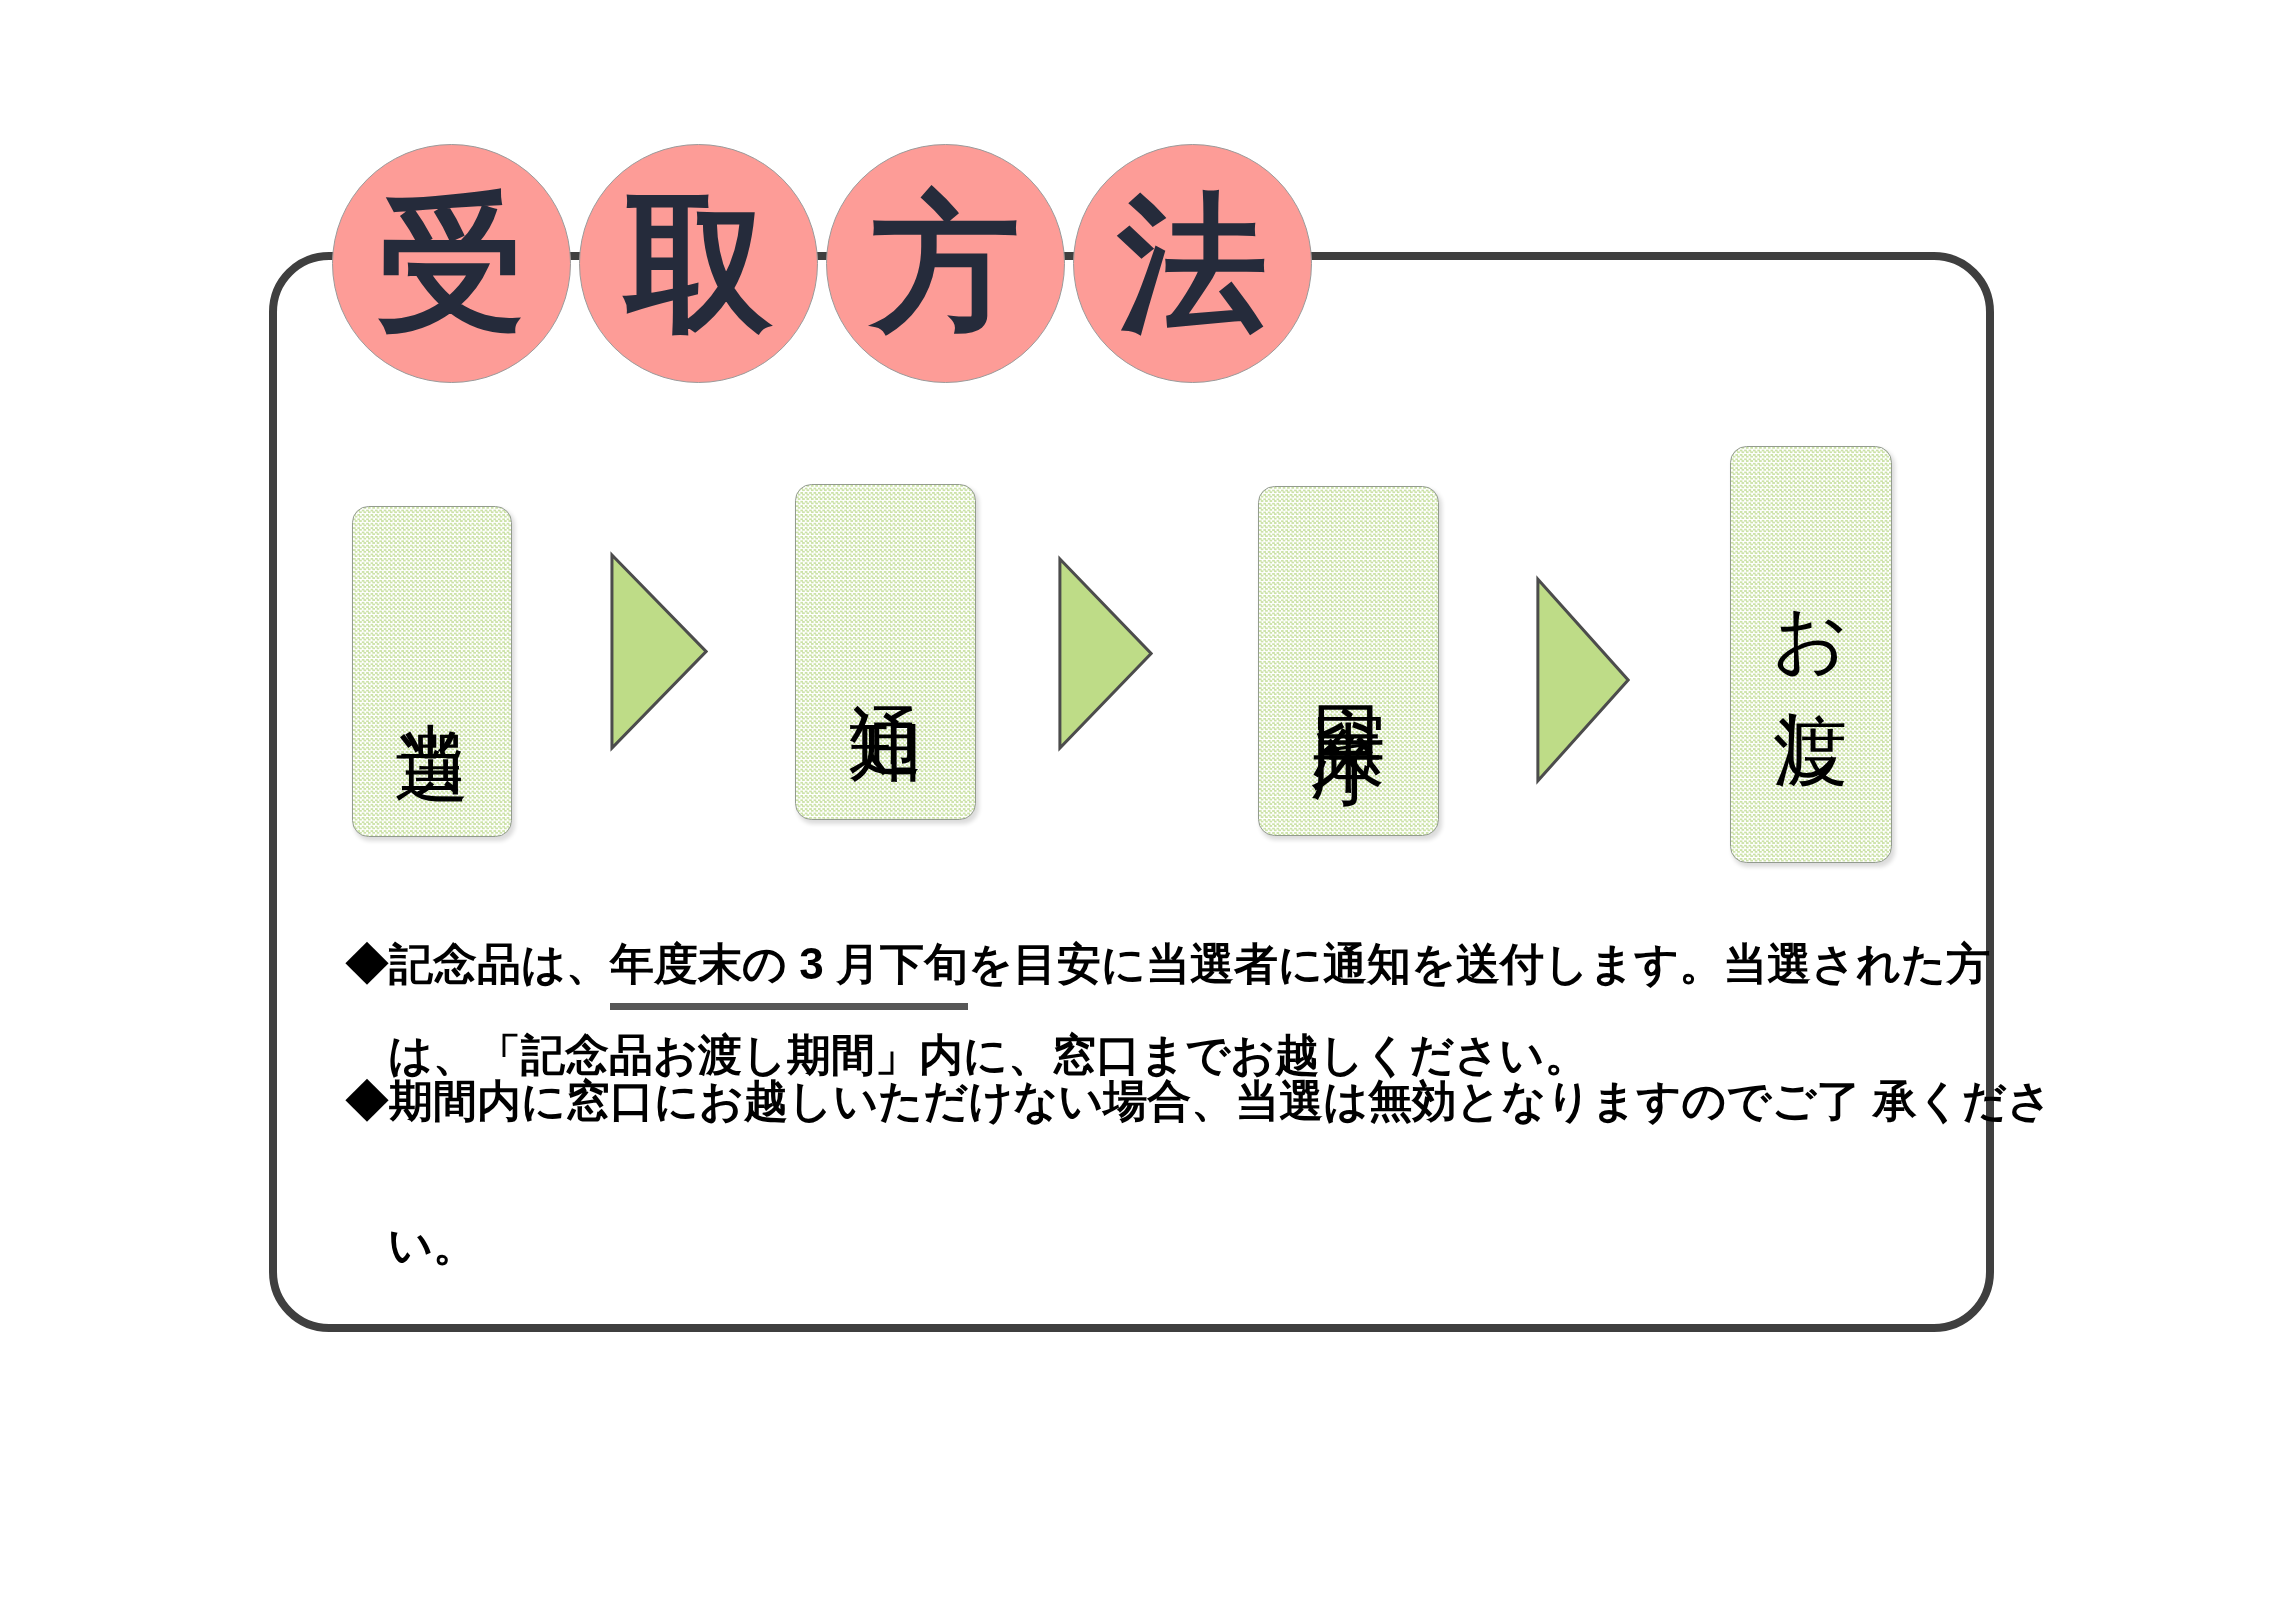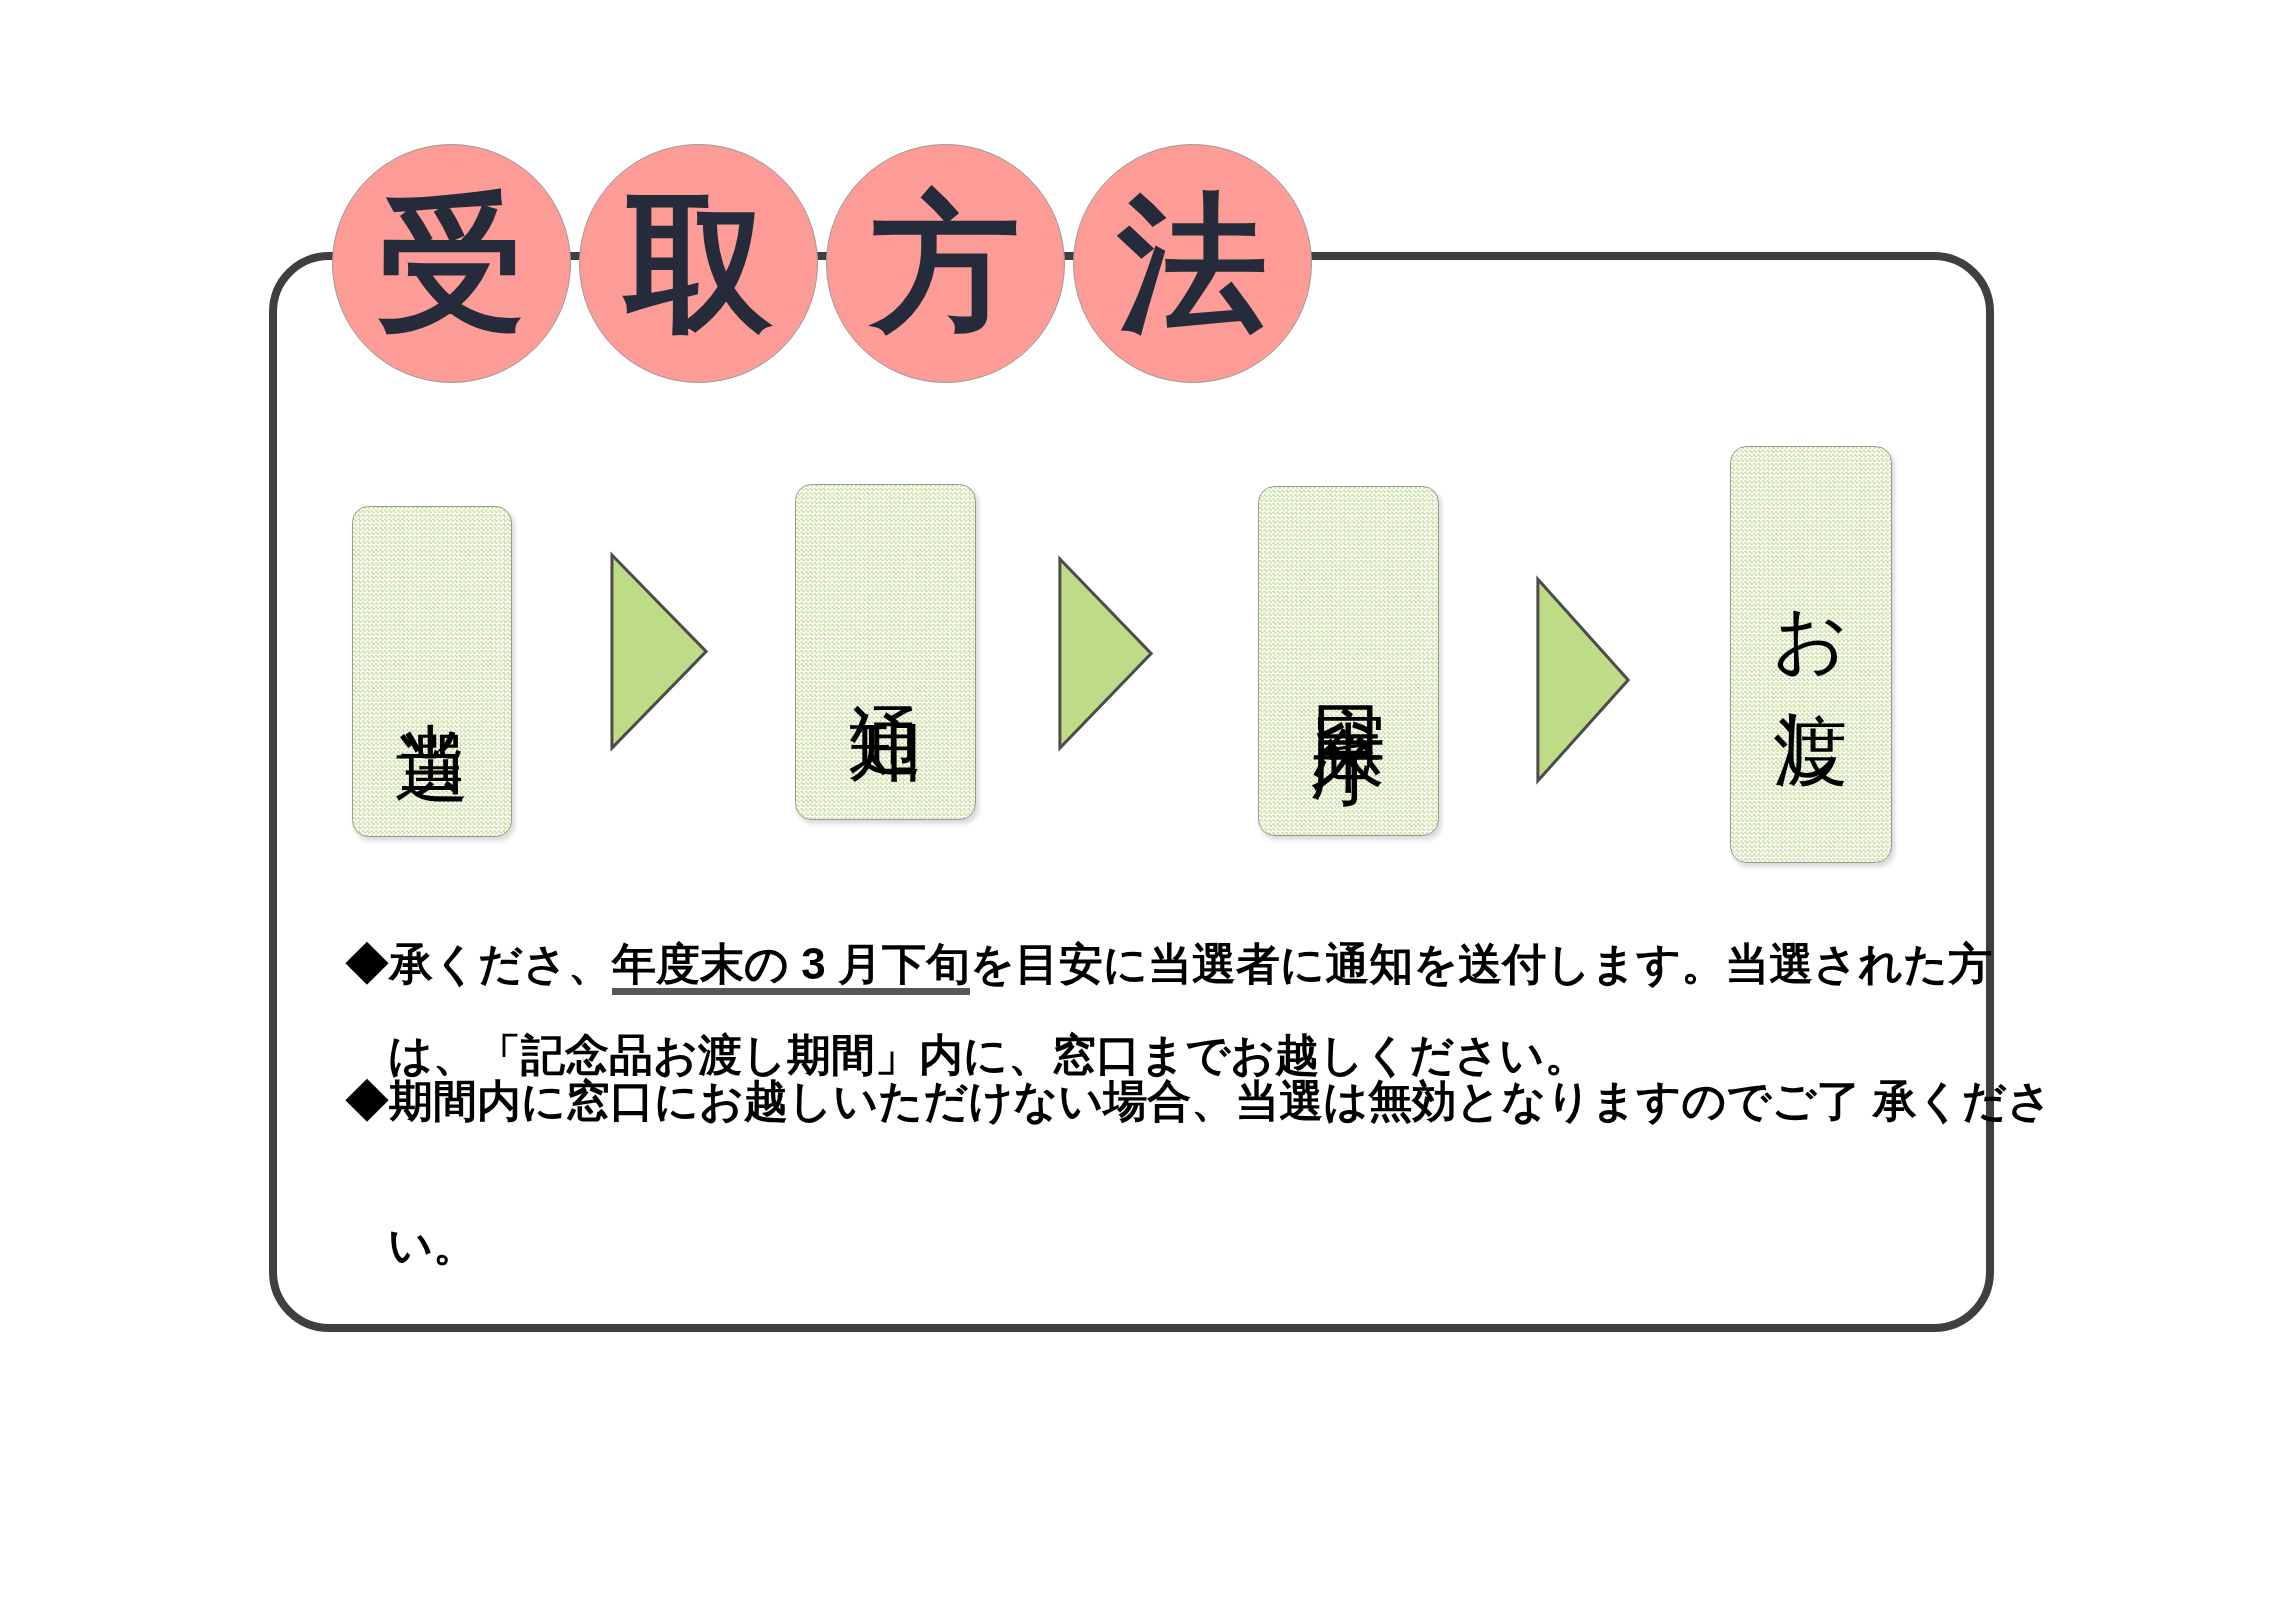--- a/index.html
+++ b/index.html
@@ -59,21 +59,21 @@
   
   .note-line{
     position:absolute;z-index:2;white-space:nowrap;
     font-size:44px;font-weight:bold;line-height:1.1;
     color:var(--body-text,#000000);
   }
   .n0l1{left:345px;top:940px;}
   .n0l2{left:388px;top:1031px;}
   .n1l1{left:345px;top:1077px;}
   .n1l2{left:388px;top:1221px;}
-  .u{border-bottom:7.6px solid var(--underline,#575757);padding-bottom:0;}
+  .u{border-bottom:7.6px solid var(--underline,#575757);padding-bottom:15px;}
 </style>
 </head>
 <body>
 
 <div class="canvas">
 
   <div class="panel"></div>
 
   <div class="circle c1">
     <span class="circle-char">受</span>
@@ -110,21 +110,21 @@
   <div class="arrow a3">
     <svg viewBox="0 0 100 100" preserveAspectRatio="none">
         <polygon points="2,2 98,50 2,98" vector-effect="non-scaling-stroke"></polygon>
       </svg>
   </div>
   <div class="step s4">
     <span class="step-label">お渡し</span>
   </div>
 
   <div class="note-line n0l1">
-    <span>◆</span><span>承くださ、</span><span class="u">年度末の 3 月下旬</span><span>を目安に当選者に通知を送付します。当選された方</span>
+    <span>◆</span><span>記念品は、</span><span class="u">年度末の 3 月下旬</span><span>を目安に当選者に通知を送付します。当選された方</span>
   </div>
   <div class="note-line n0l2">
     <span>は、「記念品お渡し期間」内に、窓口までお越しください。</span>
   </div>
   <div class="note-line n1l1">
     <span>◆</span><span>期間内に窓口にお越しいただけない場合、当選は無効となりますのでご了 承くださ</span>
   </div>
   <div class="note-line n1l2">
     <span>い。</span>
   </div>

